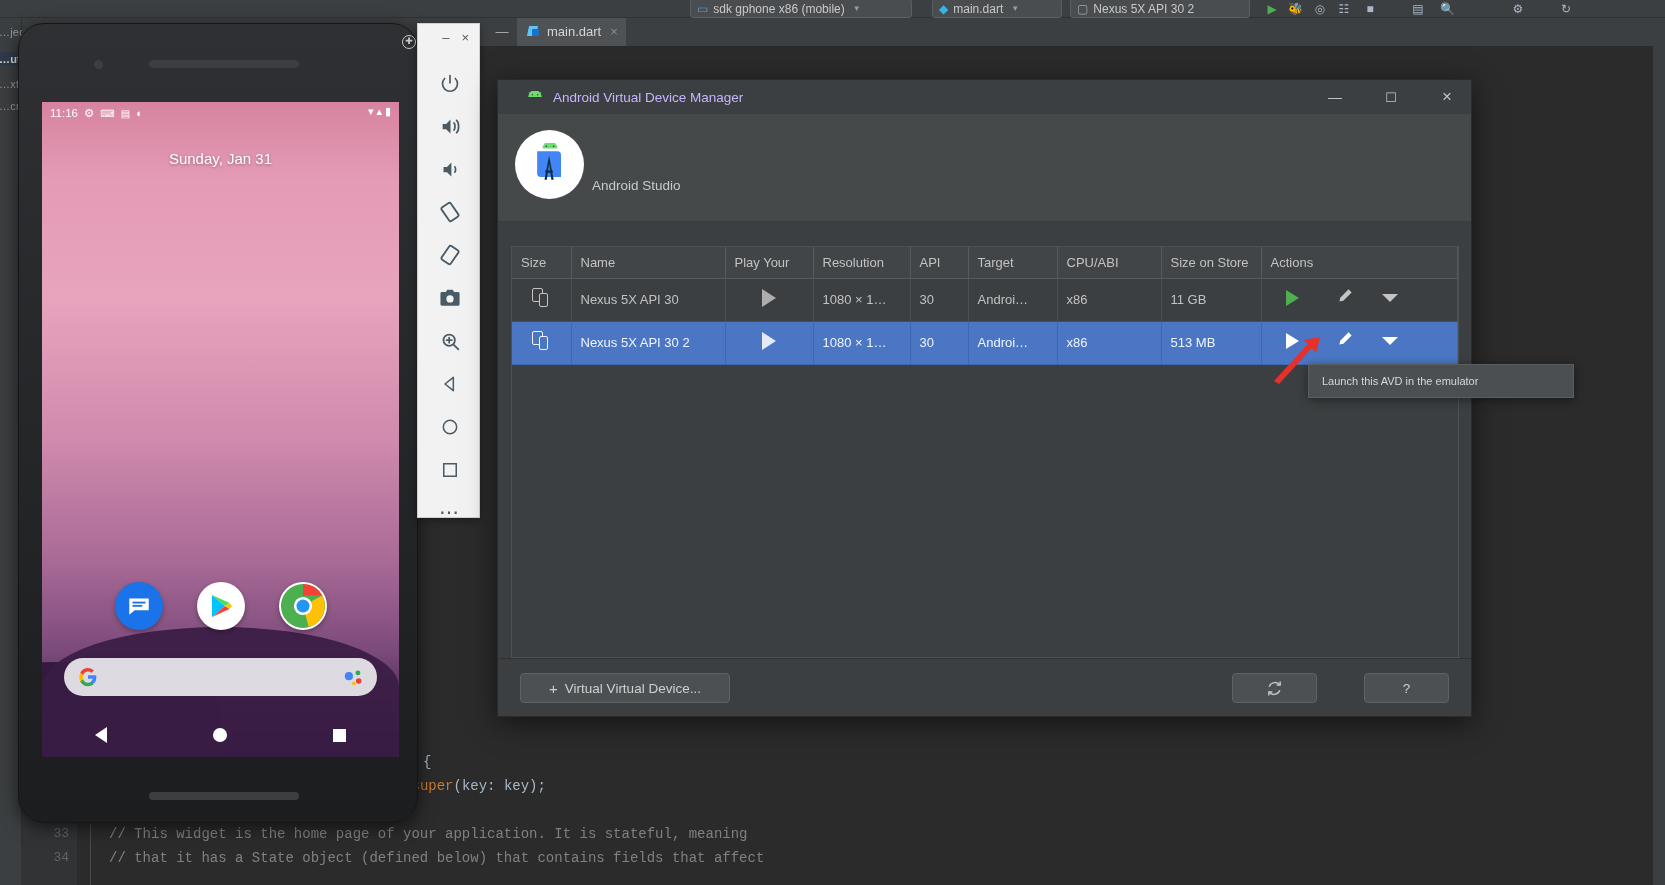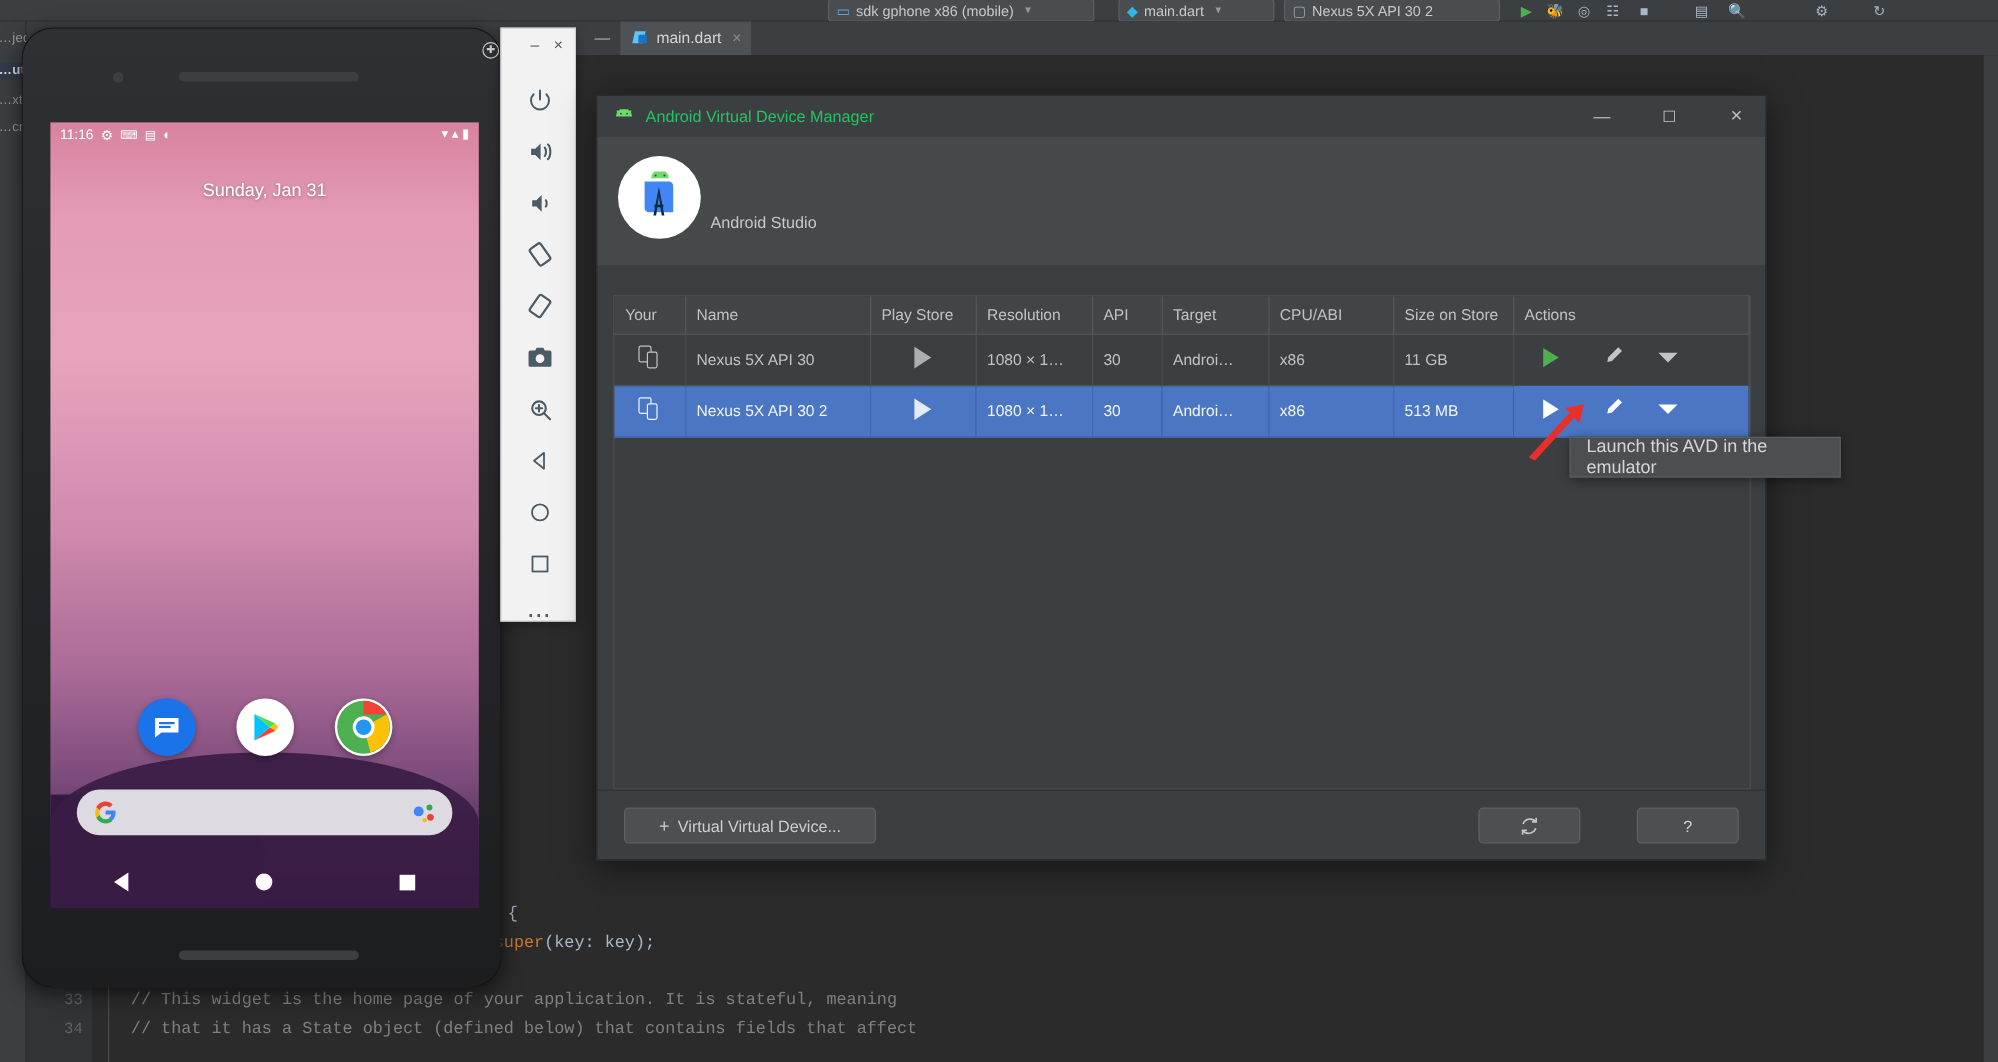--- a/index.html
+++ b/index.html
@@ -105,21 +105,21 @@
   .emu-btn { position:absolute; left:16px; width:32px; height:32px; display:flex; align-items:center; justify-content:center; color:#4a5b66; }
   .emu-close-ico { position:absolute; left:392px; top:22px; width:14px; height:14px; border-radius:50%; border:1.5px solid #c9c9c9; color:#ccc; font-size:9px; line-height:11px; text-align:center; }
 
   
   #avd {
     position:absolute; left:497px; top:79px; width:975px; height:638px;
     background:#3c3f41; border:1px solid #2b2b2b; box-shadow:0 6px 26px rgba(0,0,0,.55);
   }
   .avd-title {
     position:absolute; left:0; top:0; width:100%; height:34px; background:#3c3f41;
-    display:flex; align-items:center; gap:9px; padding-left:13px; color:#22c55e; font-size:13.5px;
+    display:flex; align-items:center; gap:9px; padding-left:28px; color:#c4b5fd; font-size:13.5px;
   }
   .win-ctl { position:absolute; top:0; height:34px; display:flex; align-items:center; justify-content:center; width:48px; color:#c2c2c2; font-size:14px; }
   .avd-hero { position:absolute; left:0; top:34px; width:100%; height:107px; background:#45494a; }
   .hero-logo { position:absolute; left:17px; top:16px; width:69px; height:69px; border-radius:50%; background:#fff; display:flex; align-items:center; justify-content:center; }
   .hero-h1 { position:absolute; left:93px; top:20px; font-size:31px; color:#e8e8e8; font-weight:400; }
   .hero-sub { position:absolute; left:94px; top:64px; font-size:13.5px; color:#c9c9c9; }
 
   .avd-body { position:absolute; left:13px; top:166px; width:948px; height:412px; background:#3c3f41; border:1px solid #4f5254; }
   table.avd-table { width:100%; border-collapse:collapse; table-layout:fixed; }
   table.avd-table th {
@@ -144,22 +144,22 @@
   tr.sel .act-edit { color:#ffffff; }
   .act-down { position:absolute; left:120px; top:15px; width:0;height:0;border-left:8px solid transparent;border-right:8px solid transparent;border-top:8px solid #c4c4c4; }
   tr.sel .act-down { border-top-color:#ffffff; }
 
   .avd-footer { position:absolute; left:0; bottom:0; width:100%; height:58px; border-top:1px solid #323232; }
   .btn {
     position:absolute; height:30px; background:#4c5052; border:1px solid #5e6264; border-radius:4px;
     color:#cfcfcf; font-size:13.5px; display:flex; align-items:center; justify-content:center; gap:7px;
   }
   .tooltip {
-    position:absolute; left:1308px; top:364px; width:226px; height:34px;
-    background:#4b4f51; border:1px solid #5a5e60; color:#d6d6d6; font-size:15px;
+    position:absolute; left:1308px; top:364px; width:266px; height:34px;
+    background:#4b4f51; border:1px solid #5a5e60; color:#d6d6d6; font-size:11px;
     display:flex; align-items:center; padding-left:13px; box-shadow:0 2px 9px rgba(0,0,0,.45);
   }
   .red-arrow { position:absolute; left:1270px; top:334px; width:60px; height:50px; }
 </style>
 </head>
 <body>
 
 <div id="ide">
 
   <div class="left-strip">
@@ -410,23 +410,23 @@
           <col style="width:88px">
           <col style="width:97px">
         <col style="width:58px">
           <col style="width:89px">
           <col style="width:104px">
           <col style="width:100px">
           <col style="width:">
       </colgroup>
       <thead>
         <tr>
-          <th>Your</th>
+          <th>Size</th>
           <th>Name</th>
-          <th>Play Store</th>
+          <th>Play Your</th>
           <th>Resolution</th>
           <th>API</th>
           <th>Target</th>
           <th>CPU/ABI</th>
           <th>Size on Store</th>
           <th>Actions</th>
         </tr>
       </thead>
       <tbody>
         <tr>

